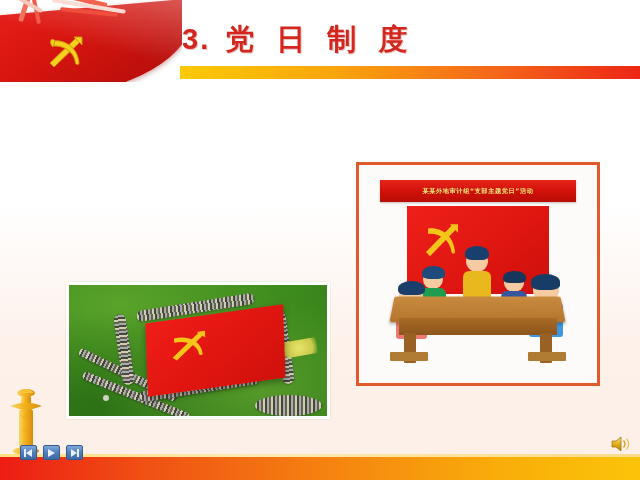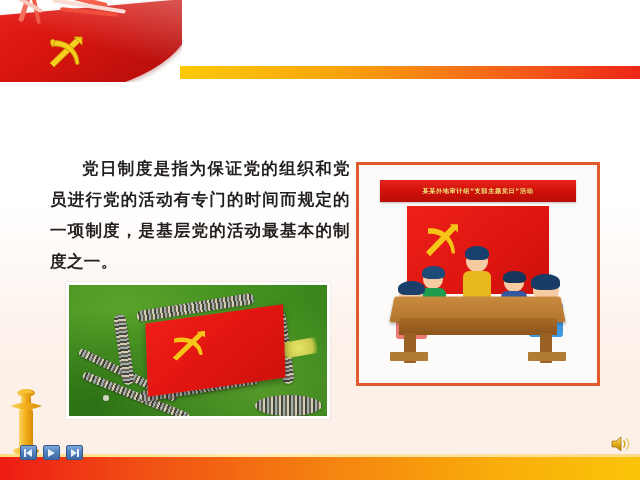--- a/index.html
+++ b/index.html
@@ -209,23 +209,26 @@
         <g fill="#f7cf1e" stroke="#c9950a" stroke-width="1">
           <path d="M4 30 L30 5 L34 9 L8 34 Z"></path>
           <path d="M28 4 L36 4 L36 12 L32.5 8.5 Z"></path>
           <path d="M6 8 C18 6 32 14 33 30 C33 32 30 32 29.5 30 C28 18 17 12 6 13 Z"></path>
           <path d="M5 7 C6 6 8 6 9 8 L7 14 C5 13 4 9 5 7 Z"></path>
         </g>
       </svg>
     </div>
   </div>
 
+  <div class="title">
+    <span class="num">3.</span>
+    <span>党 日 制 度</span>
+  </div>
   <div class="title-bar"></div>
 
-  <p class="body-text">党日制度是指为保证党的组织和党员进行党的活动有专门的时间而规定的一项制度，是基层党的活动最基本的制度之一。</p>
 
   <div class="photo-left">
     <div class="inner">
       <div class="grass-tone"></div>
       <div class="crowd c-tail1"></div>
       <div class="crowd c-tail2"></div>
       <div class="crowd c-left"></div>
       <div class="crowd c-right"></div>
       <div class="crowd c-top"></div>
       <div class="crowd c-bot"></div>

